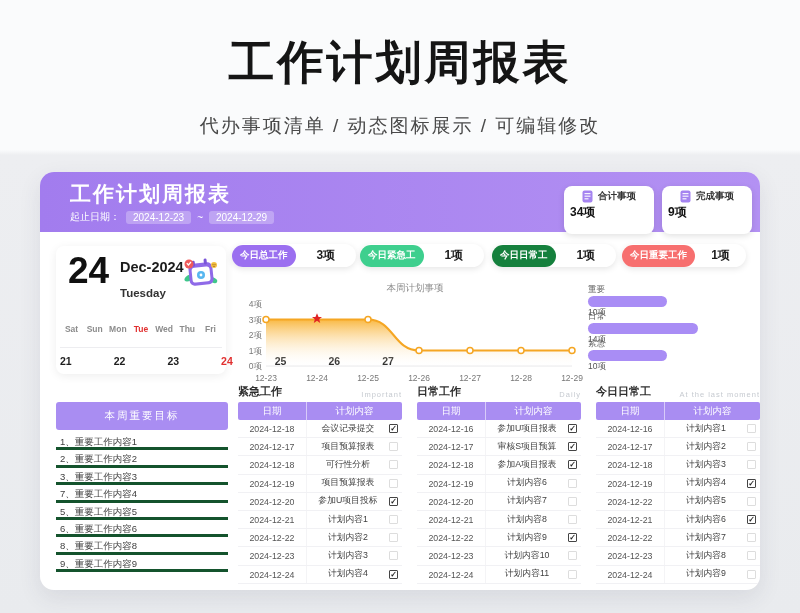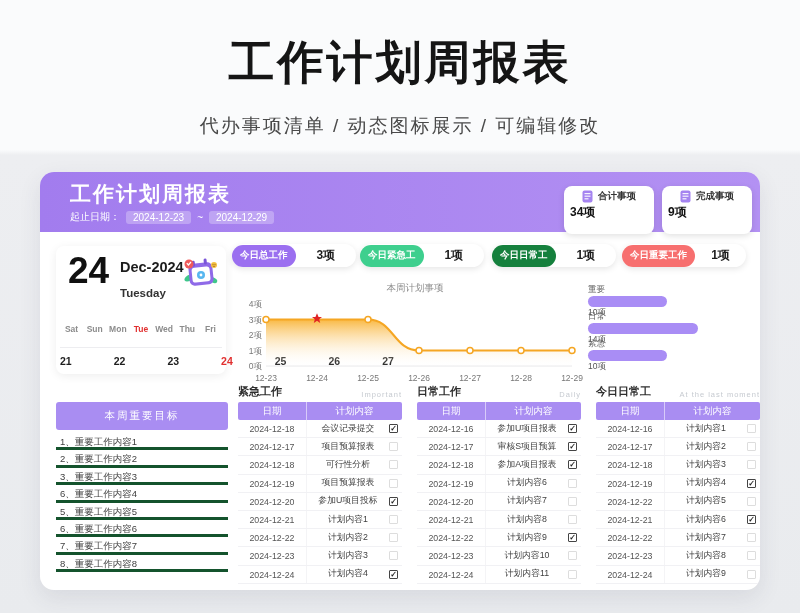--- a/index.html
+++ b/index.html
@@ -237,25 +237,25 @@
         <span class="bar-val">10项</span>
       </div>
     </div>
 
   <div class="goals">
     <div class="goals-header">本周重要目标</div>
     <ul id="goal-list">
         <li>1、重要工作内容1</li>
         <li>2、重要工作内容2</li>
         <li>3、重要工作内容3</li>
-        <li>6、重要工作内容4</li>
+        <li>7、重要工作内容4</li>
         <li>5、重要工作内容5</li>
         <li>6、重要工作内容6</li>
-        <li>7、重要工作内容7</li>
         <li>8、重要工作内容8</li>
+        <li>9、重要工作内容9</li>
       </ul>
   </div>
 
   <div id="tables">
       <div class="wtable" style="left: 198px;">
         <div class="wt-head">
           <span class="wt-name">紧急工作</span>
           <span class="wt-sub">Important</span>
         </div>
         <div class="wt-cols">

